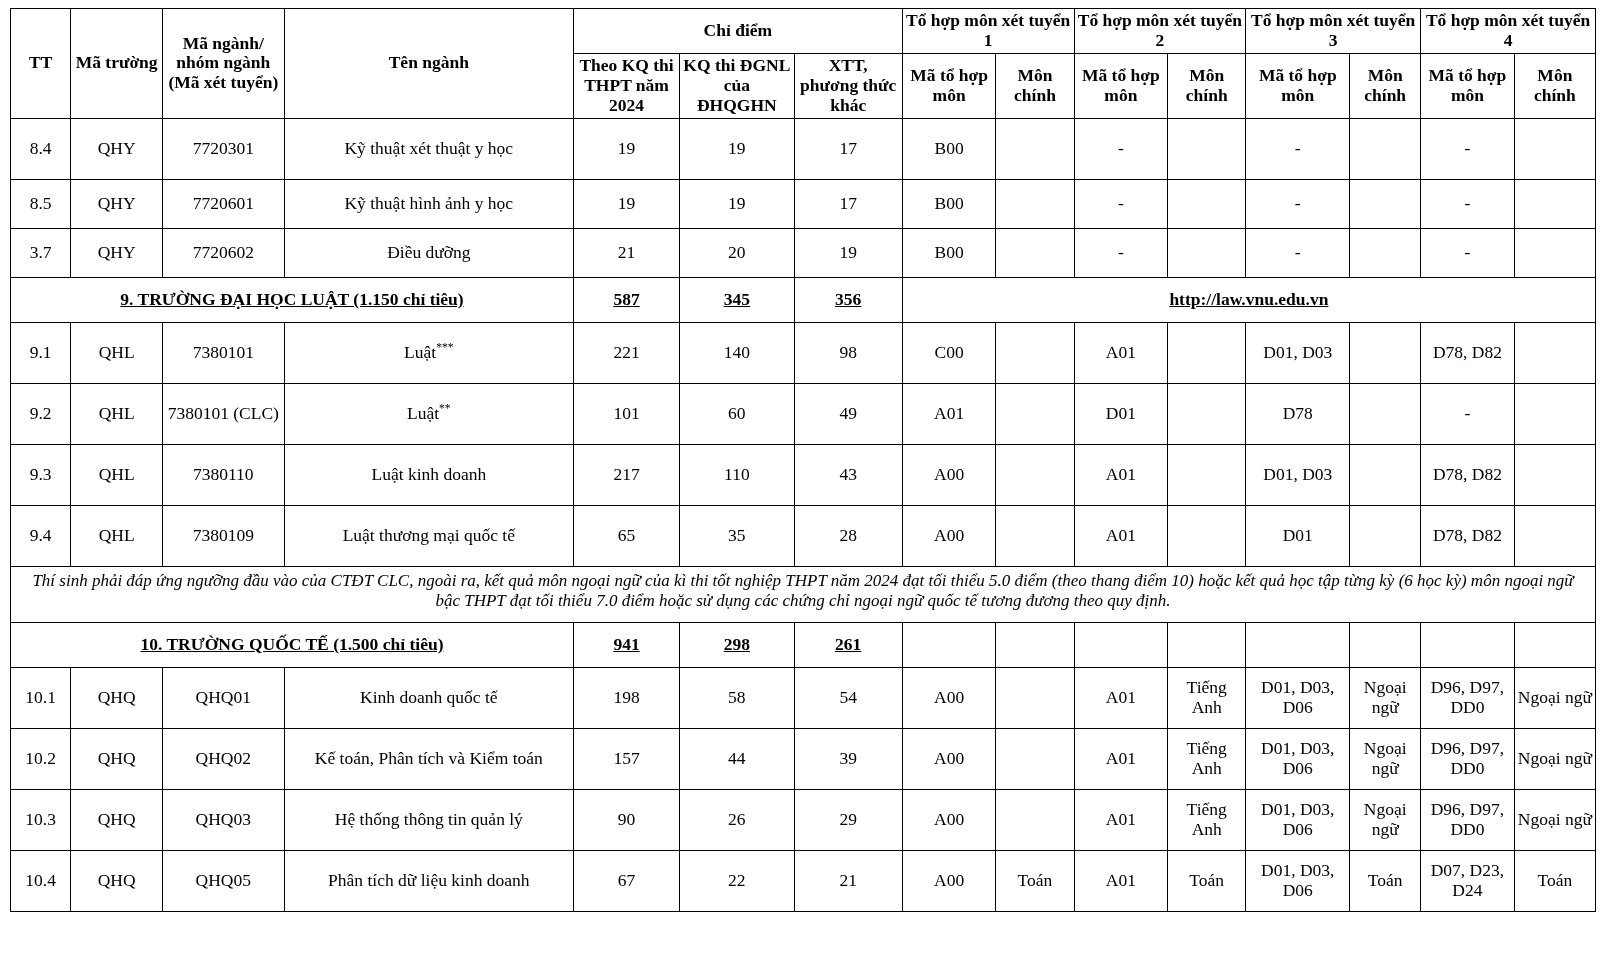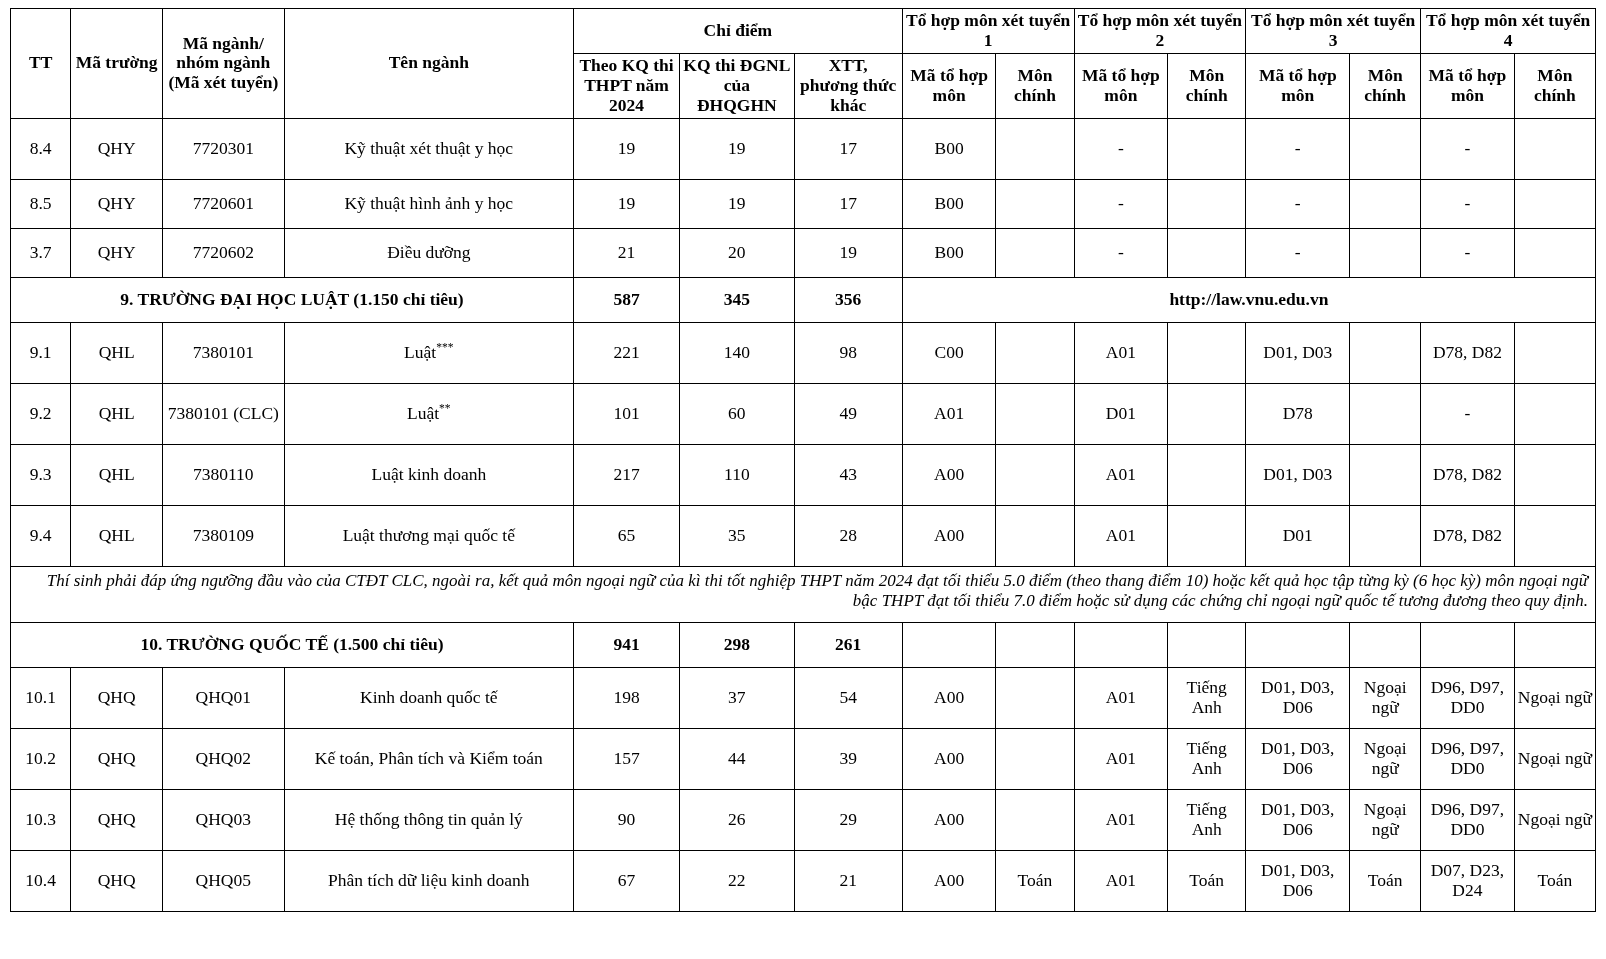--- a/index.html
+++ b/index.html
@@ -50,33 +50,34 @@
     padding-left: 8px;
   }
   td.num { text-align: center; }
 
   tr.data-row td { height: 44px; }
   tr.data-row-tall td { height: 56px; }
 
   tr.section-row td {
     font-weight: bold;
     height: 40px;
+    text-decoration: underline;
   }
   td.section-title {
     text-align: left;
     padding-left: 8px;
     font-weight: bold;
   }
   td.section-url {
     font-weight: bold;
     text-align: center;
   }
 
   tr.note-row td {
-    text-align: right;
+    text-align: center;
     font-style: italic;
     font-size: 17px;
     line-height: 1.2;
     padding: 4px 7px 5px 7px;
     height: 46px;
     vertical-align: top;
   }
 
   sup {
     font-size: 0.66em;
@@ -289,21 +290,21 @@
           <td class="num"></td>
           <td class="num"></td>
           <td class="num"></td>
         </tr>
         <tr class="data-row data-row-tall">
           <td class="num">10.1</td>
           <td class="num">QHQ</td>
           <td class="num">QHQ01</td>
           <td class="name-cell">Kinh doanh quốc tế</td>
           <td class="num">198</td>
-          <td class="num">37</td>
+          <td class="num">58</td>
           <td class="num">54</td>
           <td class="num">A00</td>
           <td class="num"></td>
           <td class="num">A01</td>
           <td class="num">Tiếng Anh</td>
           <td class="num">D01, D03, D06</td>
           <td class="num">Ngoại ngữ</td>
           <td class="num">D96, D97, DD0</td>
           <td class="num">Ngoại ngữ</td>
         </tr>

